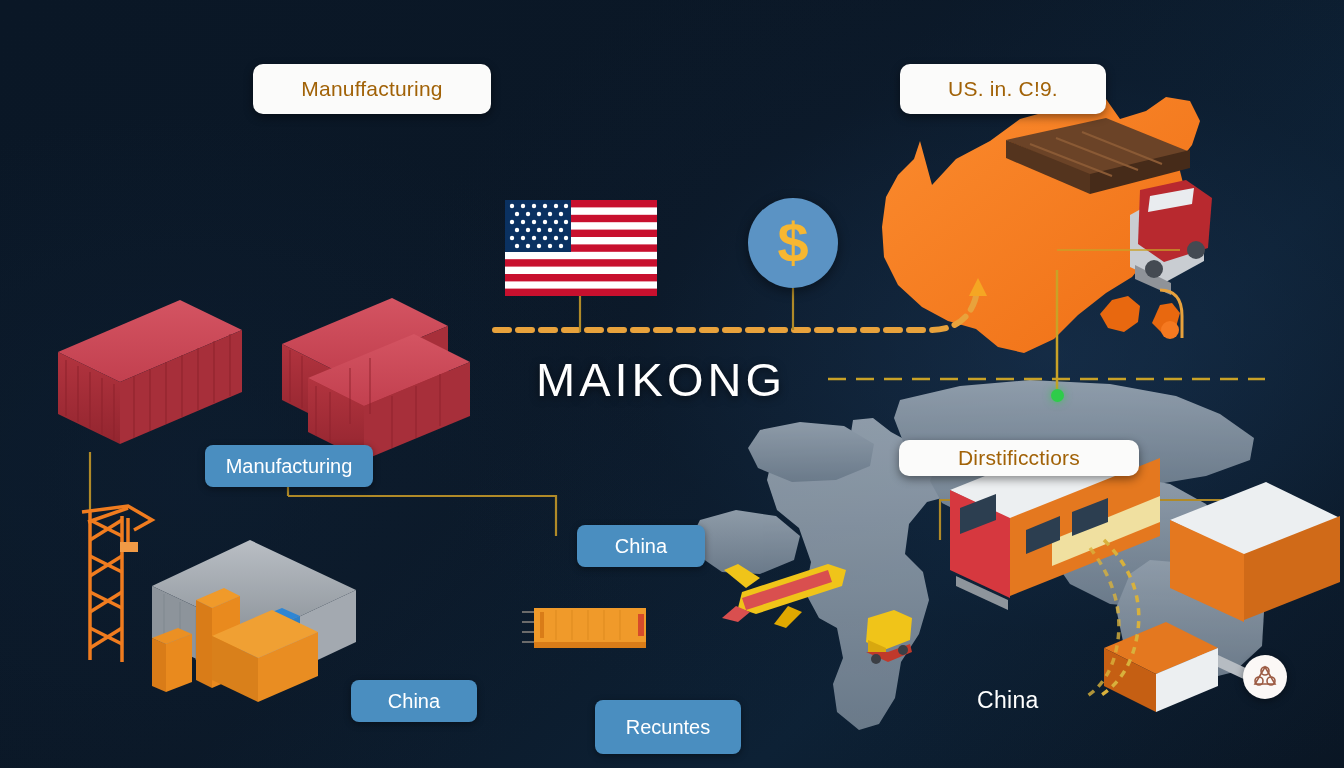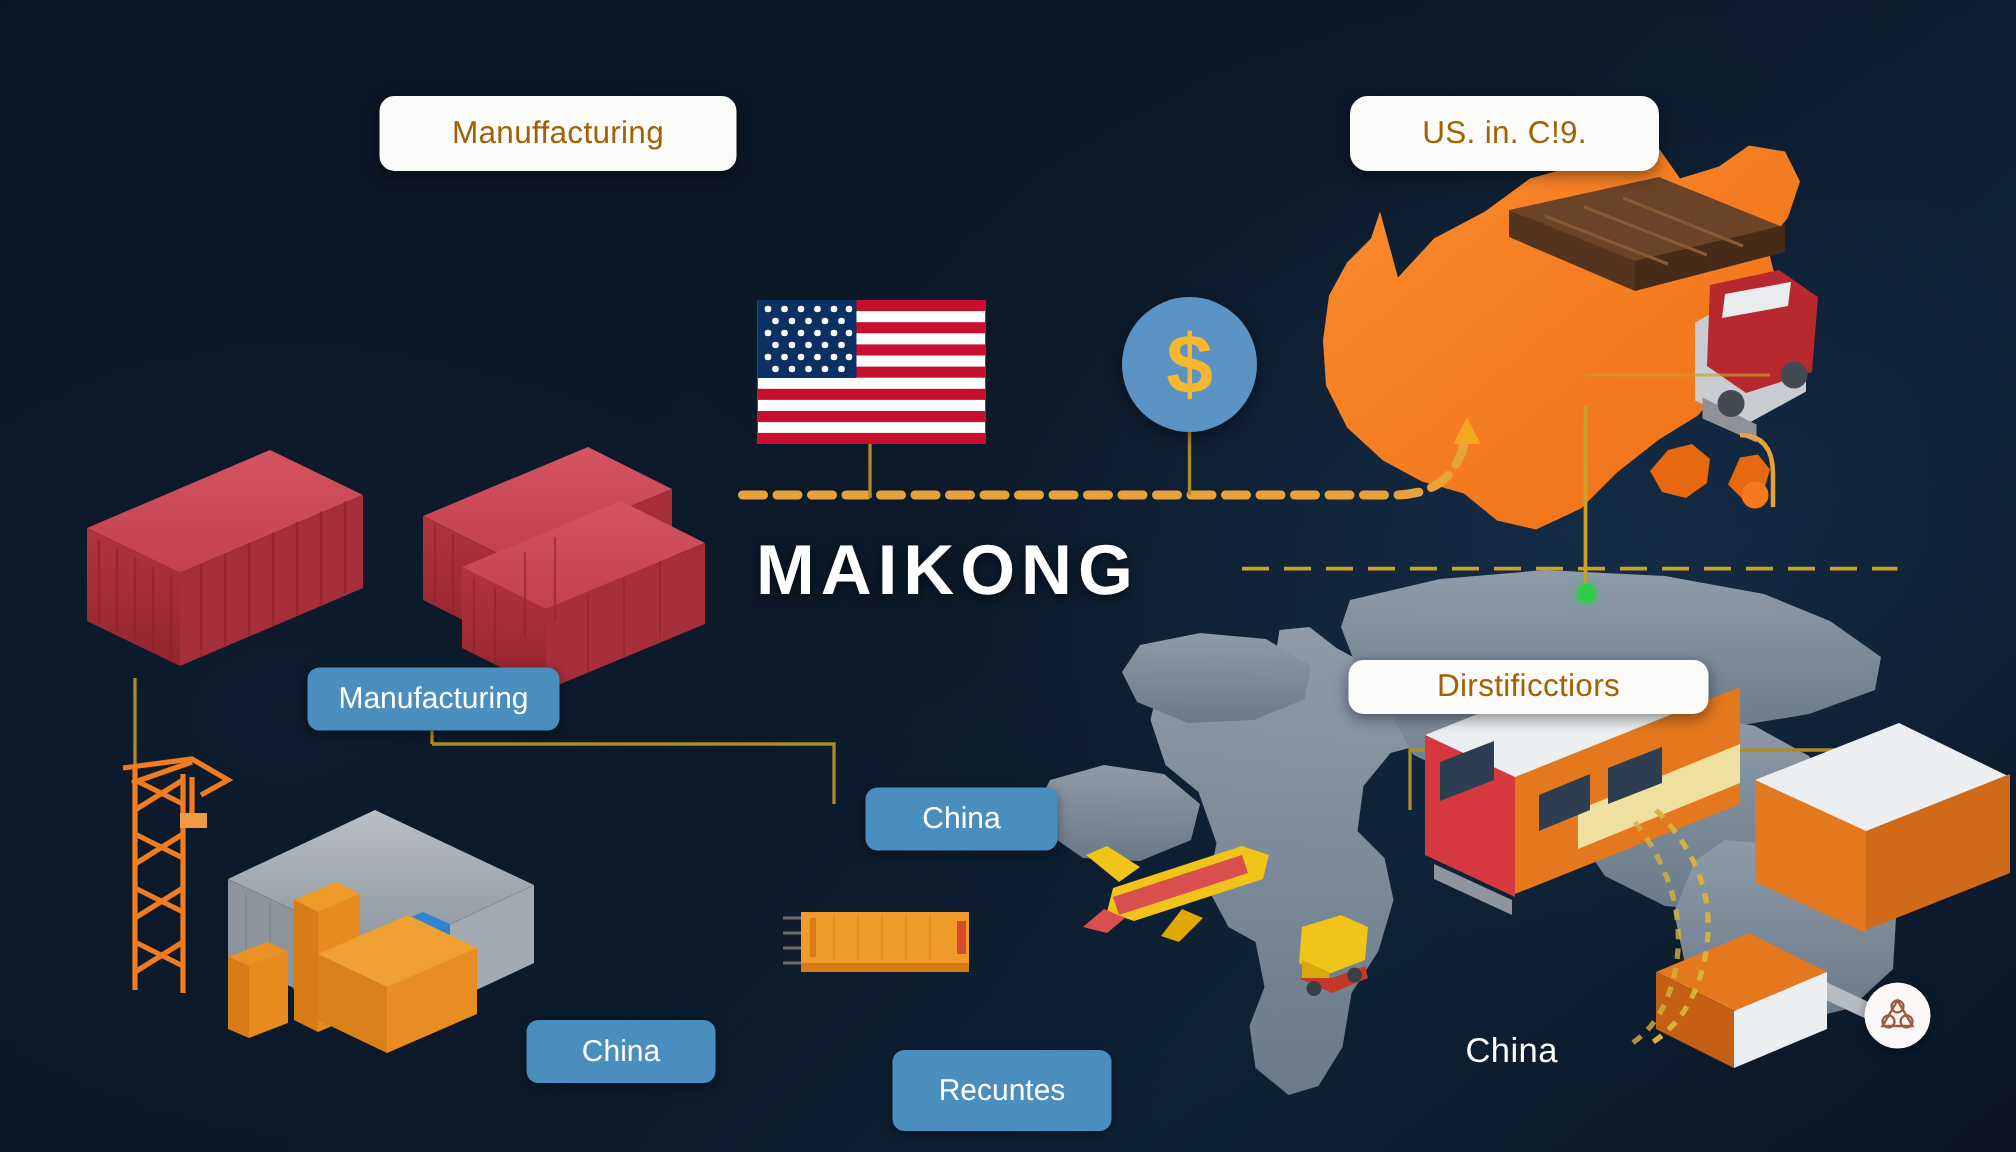--- a/index.html
+++ b/index.html
@@ -50,24 +50,24 @@
   .plain-label {
     position: absolute;
     color: #ffffff;
     font-size: 23px;
     letter-spacing: 0.3px;
   }
 
   
   #wordmark {
     position: absolute;
-    left: 504px;
+    left: 536px;
     top: 352px;
     font-size: 47px;
-    font-weight: bold;
+    font-weight: normal;
     color: #ffffff;
     letter-spacing: 4px;
     text-shadow: 0 2px 8px rgba(0,0,0,0.6);
   }
 
   
   .iso { position: absolute; }
 
   .dollar-badge {
     position: absolute;
@@ -410,21 +410,21 @@
       <circle cx="15" cy="9" r="4" fill="none" stroke="#9c5b43" stroke-width="1.6"></circle>
       <circle cx="9" cy="19" r="4" fill="none" stroke="#9c5b43" stroke-width="1.6"></circle>
       <circle cx="21" cy="19" r="4" fill="none" stroke="#9c5b43" stroke-width="1.6"></circle>
     </svg>
   </div>
 
   <div id="wordmark">MAIKONG</div>
 
   <div class="chip chip-white" style="left:253px; top:64px; width:238px; height:50px;">Manuffacturing</div>
 
-  <div class="chip chip-white" style="left:900px; top:64px; width:206px; height:50px;border-radius:12px;">US. in. C!9.</div>
+  <div class="chip chip-white" style="left:900px; top:64px; width:206px; height:50px;">US. in. C!9.</div>
 
   <div class="chip chip-blue" style="left:205px; top:445px; width:168px; height:42px;">Manufacturing</div>
 
   <div class="chip chip-blue" style="left:577px; top:525px; width:128px; height:42px;">China</div>
 
   <div class="chip chip-white" style="left:899px; top:440px; width:240px; height:36px;">Dirstificctiors</div>
 
   <div class="chip chip-blue" style="left:351px; top:680px; width:126px; height:42px;">China</div>
 
   <div class="chip chip-blue" style="left:595px; top:680px; width:146px; height:54px;margin-top:20px;">Recuntes</div>

